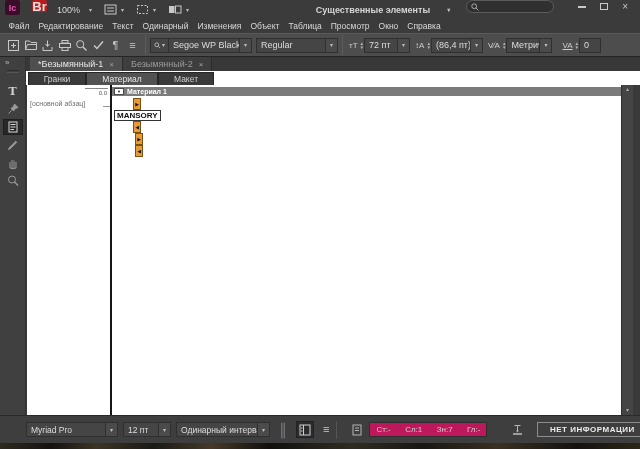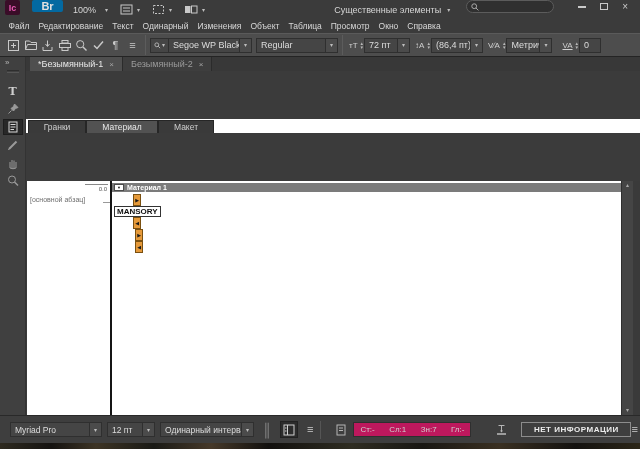--- a/index.html
+++ b/index.html
@@ -5,27 +5,27 @@
   html,body{margin:0;padding:0;}
   body{width:640px;height:449px;overflow:hidden;background:#000;
        font-family:"Liberation Sans",sans-serif;position:relative;}
   *{box-sizing:border-box;}
   .window{position:absolute;top:0;left:0;width:640px;height:443px;background:#3b3b3b;}
 
   
   .titlebar{height:19px;display:flex;padding-left:5px;}
   .logo{width:15px;height:15px;background:#3a0d28;color:#e858b2;font-size:9px;font-weight:bold;
         display:flex;align-items:center;justify-content:center;border-radius:2px;flex:none;}
-  .brbtn{width:31px;height:12px;background:#0369a1;color:#e0e0e0;font-size:11px;font-weight:bold;
+  .brbtn{width:15px;height:12px;background:#b91c1c;color:#e0e0e0;font-size:13px;font-weight:bold;
         display:flex;align-items:center;justify-content:center;border-radius:2px;margin-left:12px;flex:none;}
   .zoomdd{display:flex;align-items:center;gap:9px;color:#d6d6d6;font-size:9px;margin-left:10px;flex:none;}
   .chev{font-size:6px;color:#bdbdbd;line-height:1;}
   .tb-dd{display:flex;align-items:center;gap:4px;margin-left:12px;flex:none;}
   .spacer{flex:1;}
-  .workspace{font-size:9px;color:#d6d6d6;display:flex;gap:6px;align-items:center;flex:none;}
+  .workspace{font-size:9px;color:#d6d6d6;display:flex;gap:17px;align-items:center;flex:none;font-weight:bold;}
   .searchbox{width:88px;height:13px;background:#303030;border:1px solid #5c5c5c;border-radius:7px;
         display:flex;align-items:center;padding:0 4px;margin-left:16px;flex:none;}
   .searchbox input{background:transparent;border:none;outline:none;width:70px;font-size:8px;color:#ccc;padding:0;}
   .winbtns{display:flex;gap:14px;margin:0 12px 6px 24px;align-items:center;flex:none;}
   .wb-min{width:8px;height:2px;background:#c9c9c9;}
   .wb-max{width:8px;height:7px;border:1px solid #c9c9c9;}
   .wb-close{color:#c9c9c9;font-size:10px;line-height:10px;}
 
   
   .menubar{height:14px;display:flex;align-items:center;padding-left:4px;}
@@ -52,21 +52,21 @@
   
   .main{position:absolute;top:57px;left:0;width:640px;height:358px;display:flex;}
   .tooldock{width:26px;background:#404040;border-right:1px solid #333;display:flex;flex-direction:column;
         align-items:center;flex:none;}
   .dockhdr{height:11px;color:#b5b5b5;font-size:8px;line-height:11px;align-self:flex-start;padding-left:5px;}
   .dockhandle{width:12px;height:3px;border-top:1px solid #2e2e2e;border-bottom:1px solid #565656;margin:2px 0 9px;}
   .tool{width:20px;height:16px;display:flex;align-items:center;justify-content:center;margin:1px 0;}
   .tool.sel{background:#282828;border:1px solid #1e1e1e;}
   .tool .tglyph{font-family:"DejaVu Serif",serif;font-size:11px;font-weight:bold;color:#cfcfcf;line-height:1;}
 
-  .docarea{flex:1;display:flex;flex-direction:column;min-width:0;gap:48px;}
+  .docarea{flex:1;display:flex;flex-direction:column;min-width:0;}
   .tabrow{height:14px;background:#383838;display:flex;align-items:stretch;padding-left:4px;}
   .dtab{display:flex;align-items:center;gap:6px;padding:0 8px;font-size:9px;border-right:1px solid #2b2b2b;}
   .dtab.active{background:#4f4f4f;color:#e8e8e8;}
   .dtab.inactive{background:#3e3e3e;color:#9b9b9b;}
   .dtab .x{font-size:8px;color:#a5a5a5;}
   .viewtabs{height:14px;background:#ffffff;display:flex;align-items:flex-end;padding-left:2px;}
   .vtab{height:13px;display:flex;align-items:center;justify-content:center;font-size:8.5px;color:#cfcfcf;
         background:#3a3a3a;border:1px solid #262626;border-bottom:none;}
   .vtab.active{background:#525252;color:#e8e8e8;}
 
@@ -88,21 +88,21 @@
         justify-content:center;font-size:5px;color:#1a1a1a;line-height:1;flex:none;}
   .nmk.gap{margin-left:4px;}
   .ntext{height:12px;background:#fff;border:1px solid #333;display:flex;align-items:center;padding:0 2px;
         font-size:8px;font-weight:bold;color:#111;margin:0 1px;}
   .vscroll{position:absolute;left:595px;width:12px;top:0;bottom:0;background:#454545;border-left:1px solid #2f2f2f;
         display:flex;flex-direction:column;justify-content:space-between;align-items:center;}
   .vscroll .arr{font-size:6px;color:#a8a8a8;line-height:9px;}
 
   
   .statusbar{position:absolute;top:415px;left:0;width:640px;height:28px;background:#3e3e3e;
-        border-top:1px solid #292929;display:flex;align-items:center;padding-left:10px;}
+        border-top:1px solid #292929;display:flex;align-items:center;padding-left:26px;}
   .statusbar>*{flex:none;}
   .statusbar .combo{font-size:8.5px;}
   .sicon{width:16px;height:16px;display:flex;align-items:center;justify-content:center;margin-left:5px;color:#c9c9c9;}
   .sicon.dim{opacity:.4;}
   .sicon.pressed{background:#2c2c2c;border:1px solid #222;width:18px;height:17px;}
   .smenu{font-size:11px;color:#cfcfcf;margin-left:9px;line-height:1;}
   .sdiv{width:1px;height:18px;background:#2d2d2d;border-right:1px solid #555;margin:0 7px;}
   .statsbox{height:15px;border:1px solid #2f2f2f;background:#be185d;display:flex;align-items:center;
         width:118px;justify-content:space-between;padding:0 6px;margin-left:4px;}
   .stat{font-size:8px;color:#cfcfcf;}

